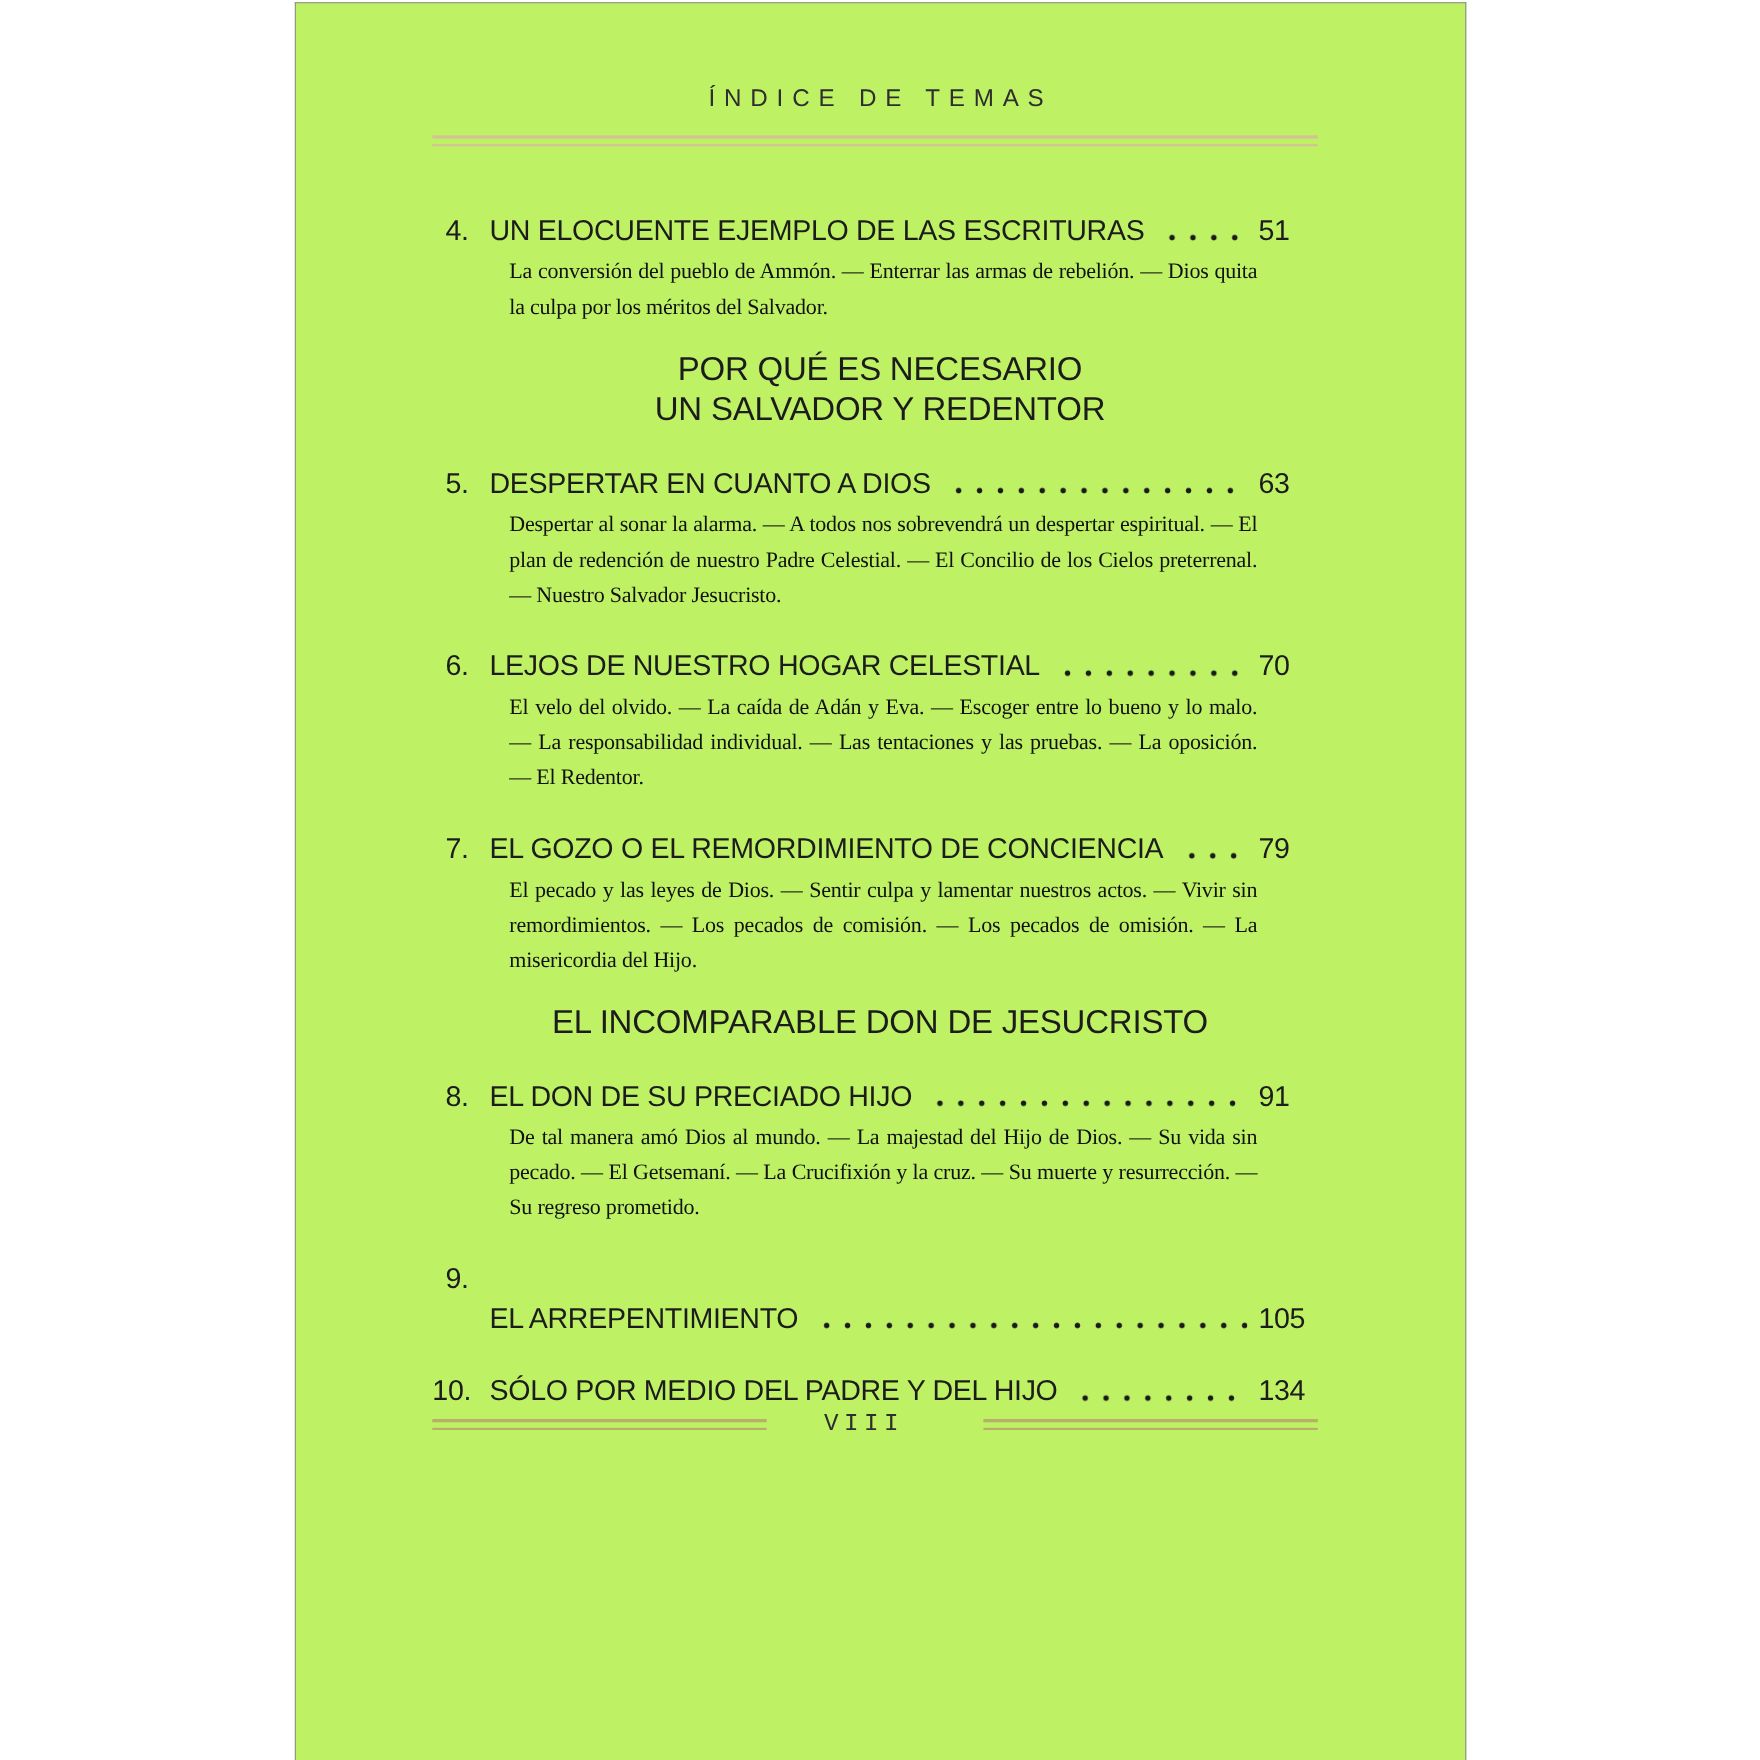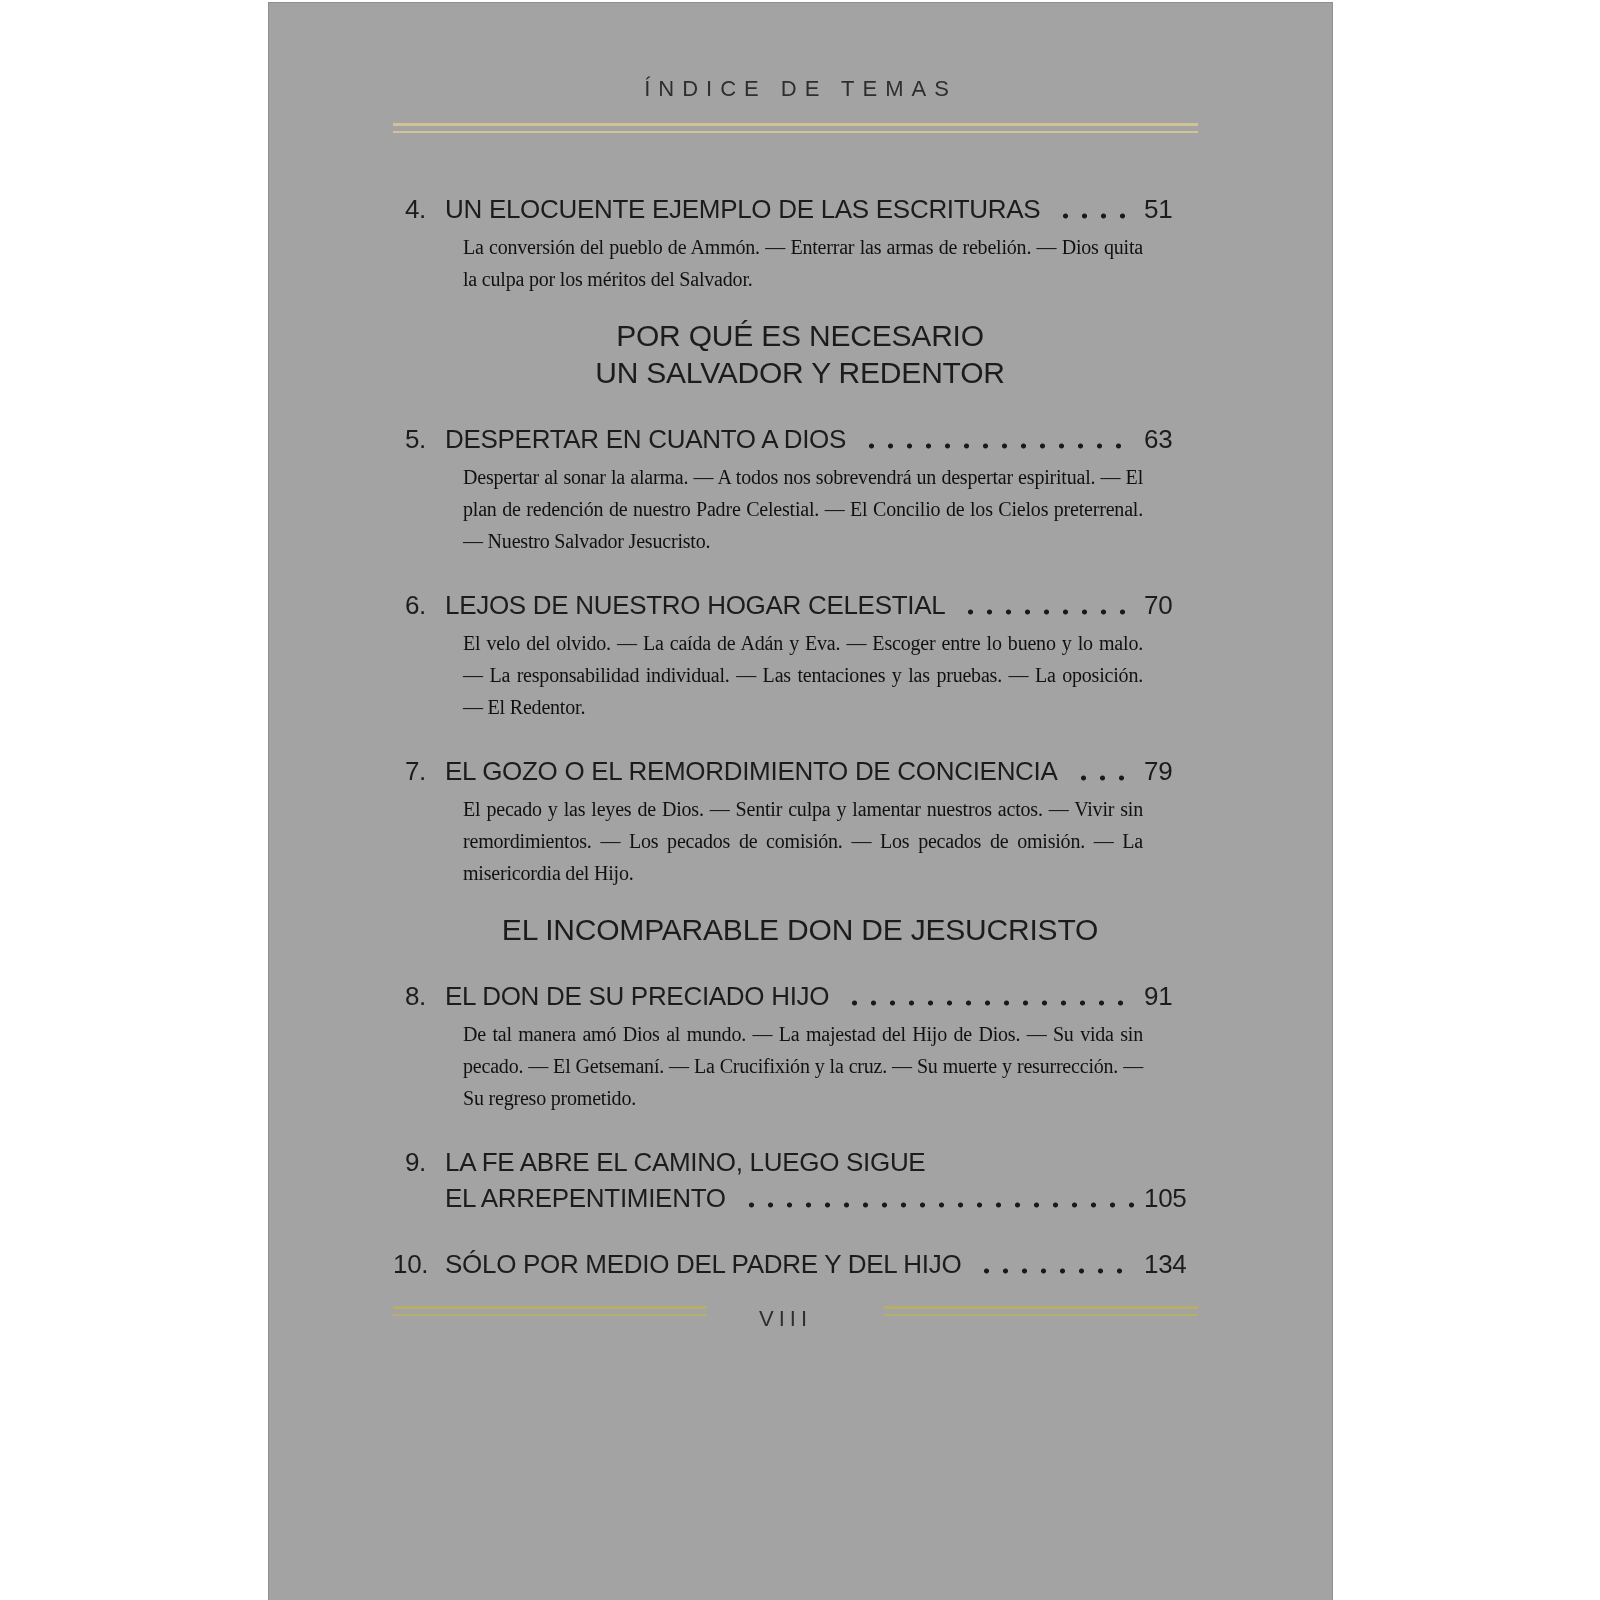--- a/index.html
+++ b/index.html
@@ -3,21 +3,21 @@
 <meta charset="utf-8">
 <style>
   * { margin: 0; padding: 0; box-sizing: border-box; }
   html, body { width: 1600px; height: 1600px; background: #ffffff; }
   body { position: relative; font-family: "Liberation Sans", sans-serif; }
 
   .page {
     position: absolute;
     left: 268px; top: 2px;
     width: 1065px; height: 1598px;
-    background: #a3a3a3;
+    background: #bef264;
     border: 1px solid var(--page-border, #8f8f8f);
     border-bottom: none;
     padding: 72px 88px 0 124px;
     color: var(--text-title, #1c1c1c);
   }
 
   
   .toc-title {
     font-size: 22px;
     font-weight: 400;
@@ -79,24 +79,24 @@
     font-family: "Liberation Serif", serif;
     font-size: 20px;
     letter-spacing: -0.2px;
     line-height: 32px;
     text-align: justify;
     color: var(--text-body, #111111);
   }
 
   
   .toc-footer {
-    margin-top: 24px;
     margin-right: 46px;
     display: flex;
-    align-items: flex-start;
+    align-items: center;
+    font-family: Liberation Mono, monospace;
   }
   .footer-rule {
     flex: 1 1 0;
     height: 10px;
     border-top: 3px solid var(--gold-footer, #b7ae6a);
     border-bottom: 2px solid var(--gold-footer, #b7ae6a);
   }
   .folio {
     flex: none;
     margin: 0 72px 0 52px;
@@ -176,21 +176,20 @@
     <span class="leader"></span>
     <span class="pagenum">91</span>
   </div>
         </div>
     <p class="entry-desc">De tal manera amó Dios al mundo. — La majestad del Hijo de Dios. — Su vida sin pecado. — El Getsemaní. — La Crucifixión y la cruz. — Su muerte y resurrección. — Su regreso prometido.</p>
   </div>
       <div class="entry">
     <div class="entry-titles">
           <div class="title-row">
     <span class="num">9.</span>
-    <span class="title">LA FE ABRE EL CAMINO, LUEGO SIGUE</span>
 
   </div>
           <div class="title-row">
     <span class="num"></span>
     <span class="title">EL ARREPENTIMIENTO</span>
     <span class="leader"></span>
     <span class="pagenum">105</span>
   </div>
         </div>
   </div>

